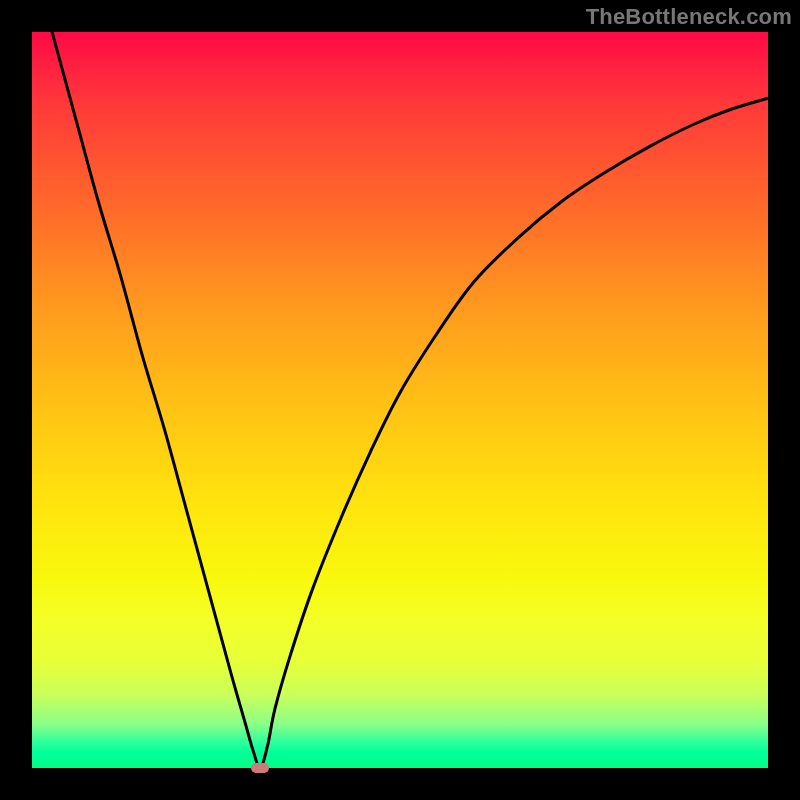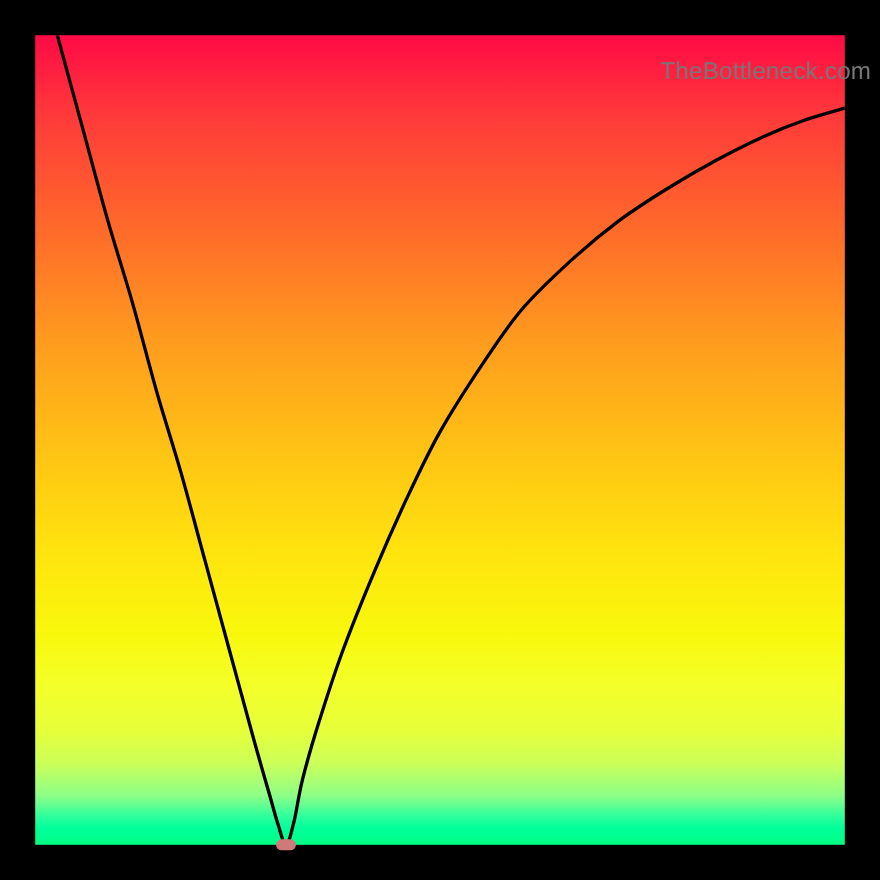--- a/index.html
+++ b/index.html
@@ -16,24 +16,23 @@
     width: 800px;
     height: 800px;
     background: #000;
   }
   .watermark {
     position: absolute;
     top: 4px;
     right: 8px;
     color: #777;
     font-size: 22px;
-    font-weight: 400;
+    font-weight: 700;
     letter-spacing: 0.2px;
     z-index: 5;
-    margin-top: 48px;
   }
   .plot-bg {
     position: absolute;
     left: 32px;
     top: 32px;
     width: 736px;
     height: 736px;
     background: linear-gradient(
       to bottom,
       #ff0a45 0%,

